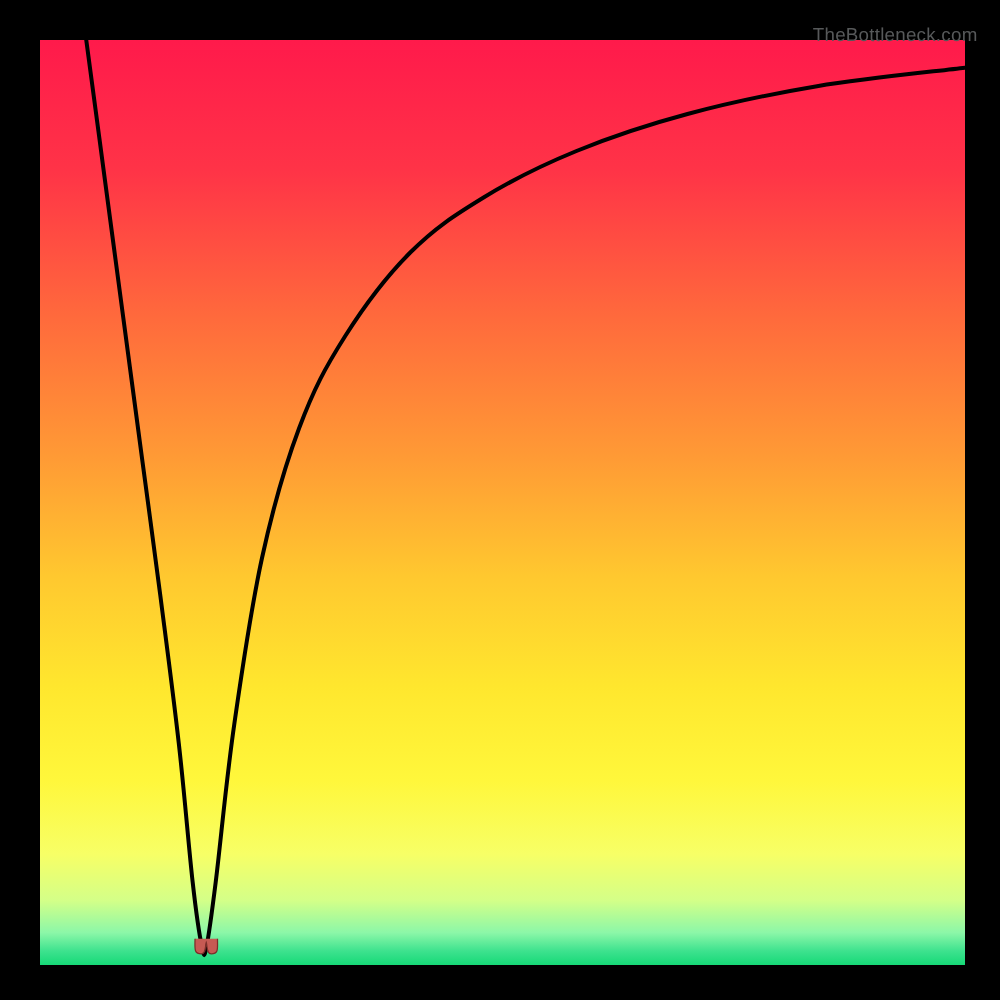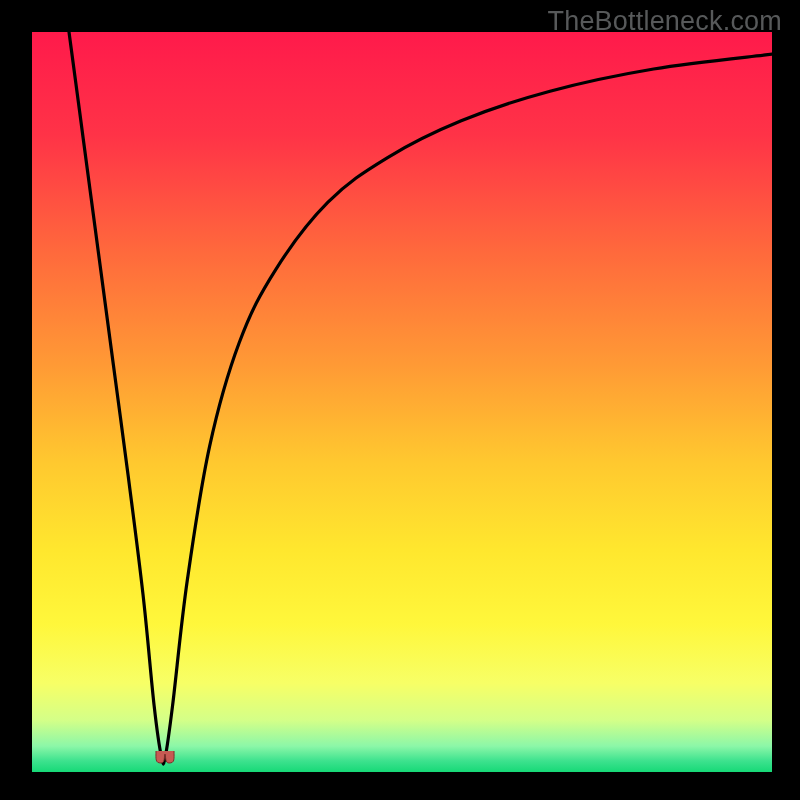--- a/index.html
+++ b/index.html
@@ -24,24 +24,24 @@
     width: 740px;
     height: 740px;
     overflow: hidden;
   }
   .gradient-bg {
     position: absolute;
     inset: 0;
   }
   .watermark {
     position: absolute;
-    top: 6px;
+    top: 20px;
     right: 18px;
     color: #57595a;
-    font-size: 27px;
+    font-size: 15px;
     font-weight: 500;
     letter-spacing: 0.2px;
     user-select: none;
   }
   svg.curve {
     position: absolute;
     inset: 0;
   }
   .marker {
     position: absolute;

